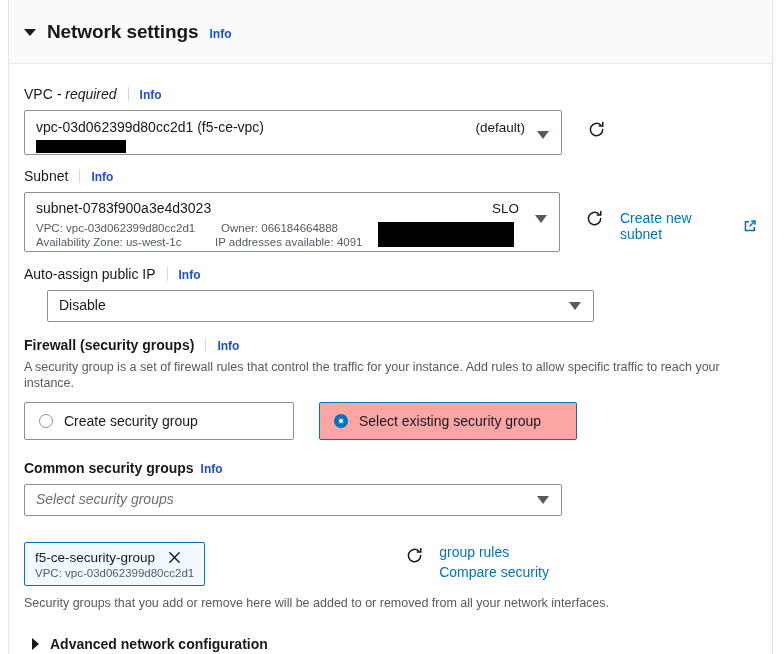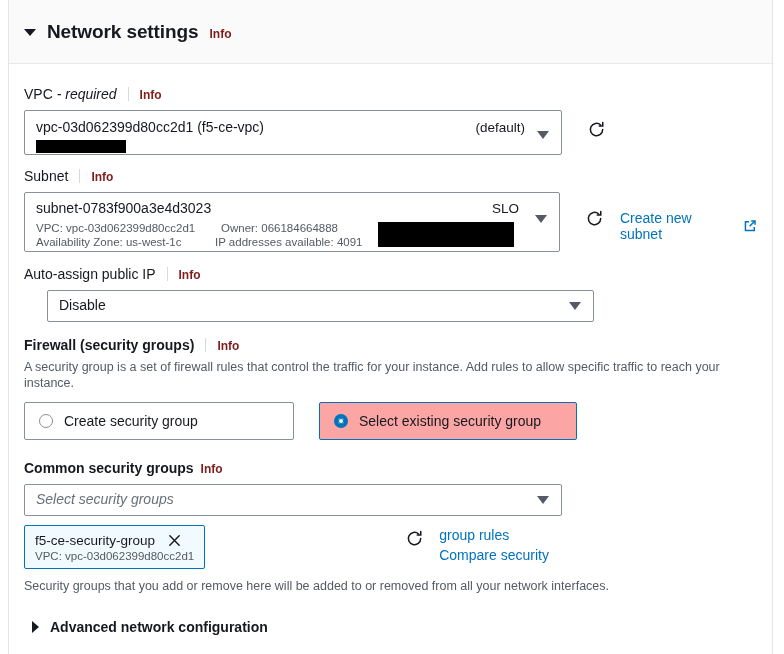--- a/index.html
+++ b/index.html
@@ -43,21 +43,21 @@
     border-left: 7px solid #16191f;
     margin-right: 11px;
   }
   .sect-title {
     font-size: 19px;
     font-weight: bold;
     color: #16191f;
     letter-spacing: -0.1px;
   }
   .info-link {
-    color: #7f1d1d;
+    color: #1d4ed8;
     font-size: 12px;
     font-weight: bold;
     cursor: pointer;
     white-space: nowrap;
   }
   .sect-header .info-link { margin-left: 11px; margin-top: 4px; }
 
   
   .body { padding: 0 15px; position: relative; }
 
@@ -281,21 +281,21 @@
     <div class="field-label-row" style="margin-top:20px;">
       <span class="flabel" style="font-weight:bold;">Common security groups</span>
       <span class="info-link" style="margin-left:7px;">Info</span>
     </div>
 
     <div class="select-box" style="width:538px;height:32px;margin-top:8px;padding-left:40px;">
       <div class="placeholder" style="position:absolute;left:11px;top:6px;">Select security groups</div>
       <div class="caret" style="top:11px;"></div>
     </div>
 
-    <div class="ctrl-row" style="margin-top:9px;">
+    <div class="ctrl-row" style="margin-top:26px;">
       <div class="token">
         <div class="token-main">
           <span>f5-ce-security-group</span>
           <span class="xclose">
             <svg width="15" height="15" viewBox="0 0 16 16" stroke="#16191f" stroke-width="1.5" stroke-linecap="round">
               <path d="M3 3 L13 13 M13 3 L3 13"></path>
             </svg>
           </span>
         </div>
         <div class="token-sub">VPC: vpc-03d062399d80cc2d1</div>

